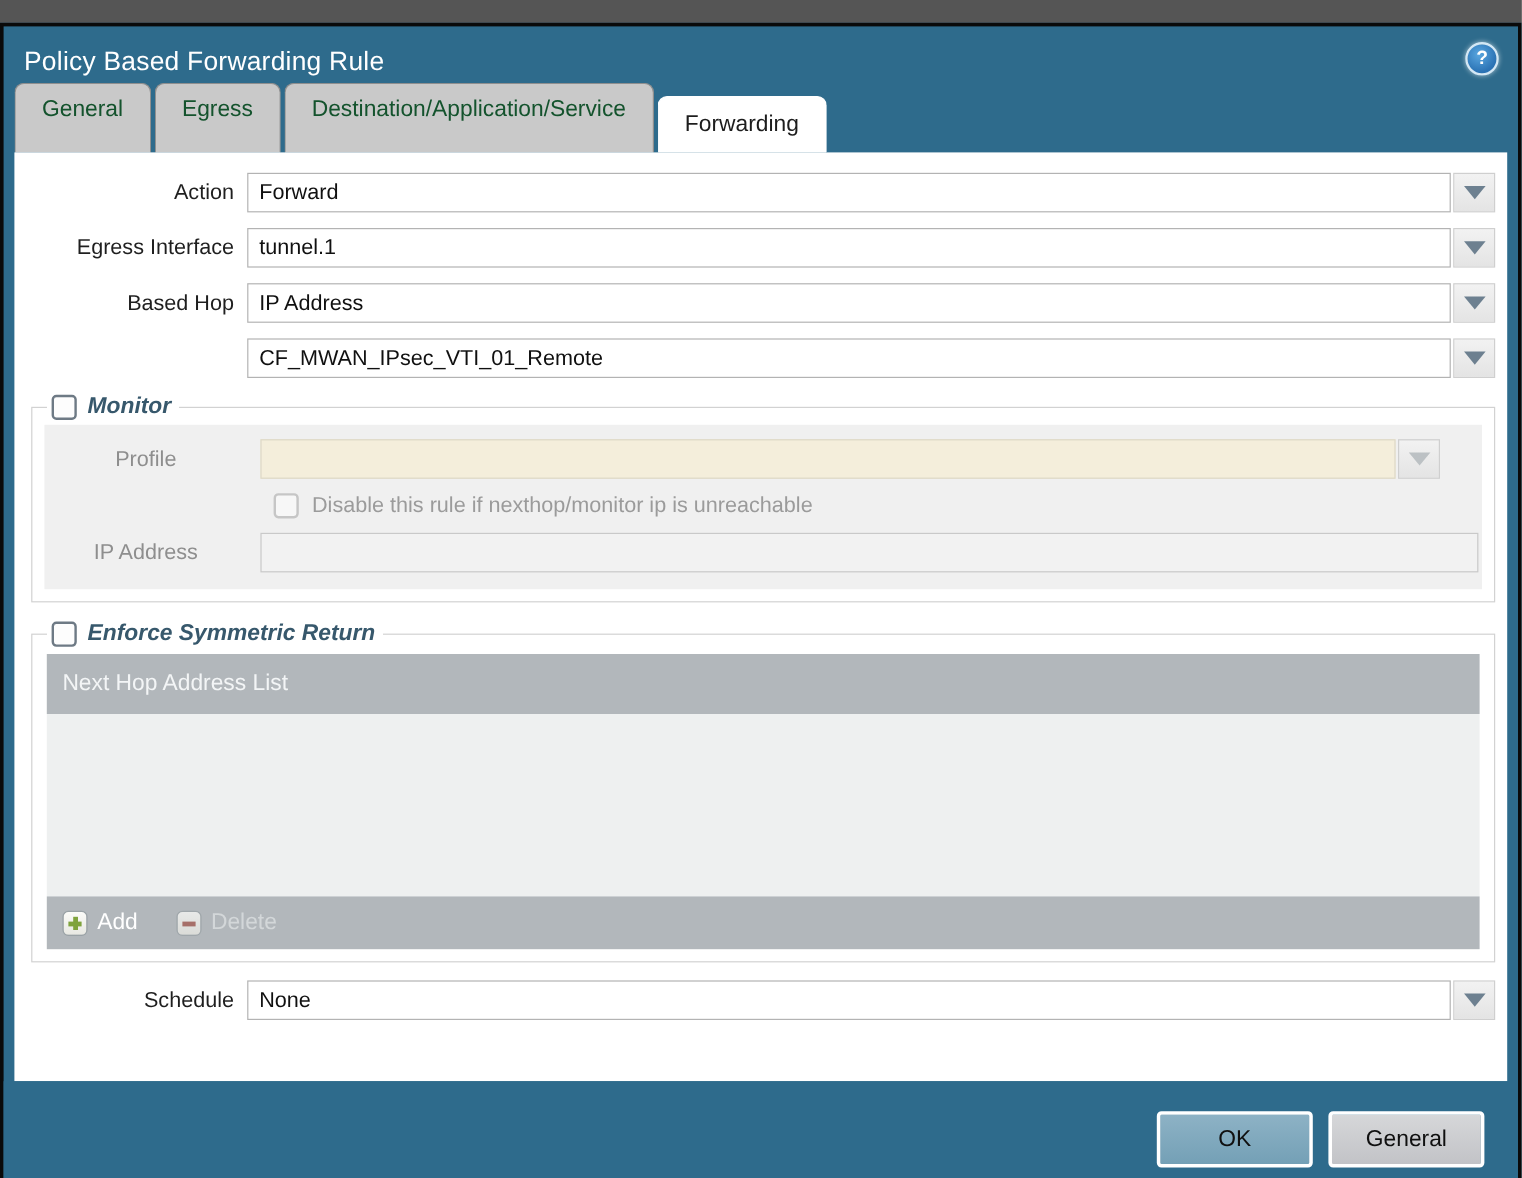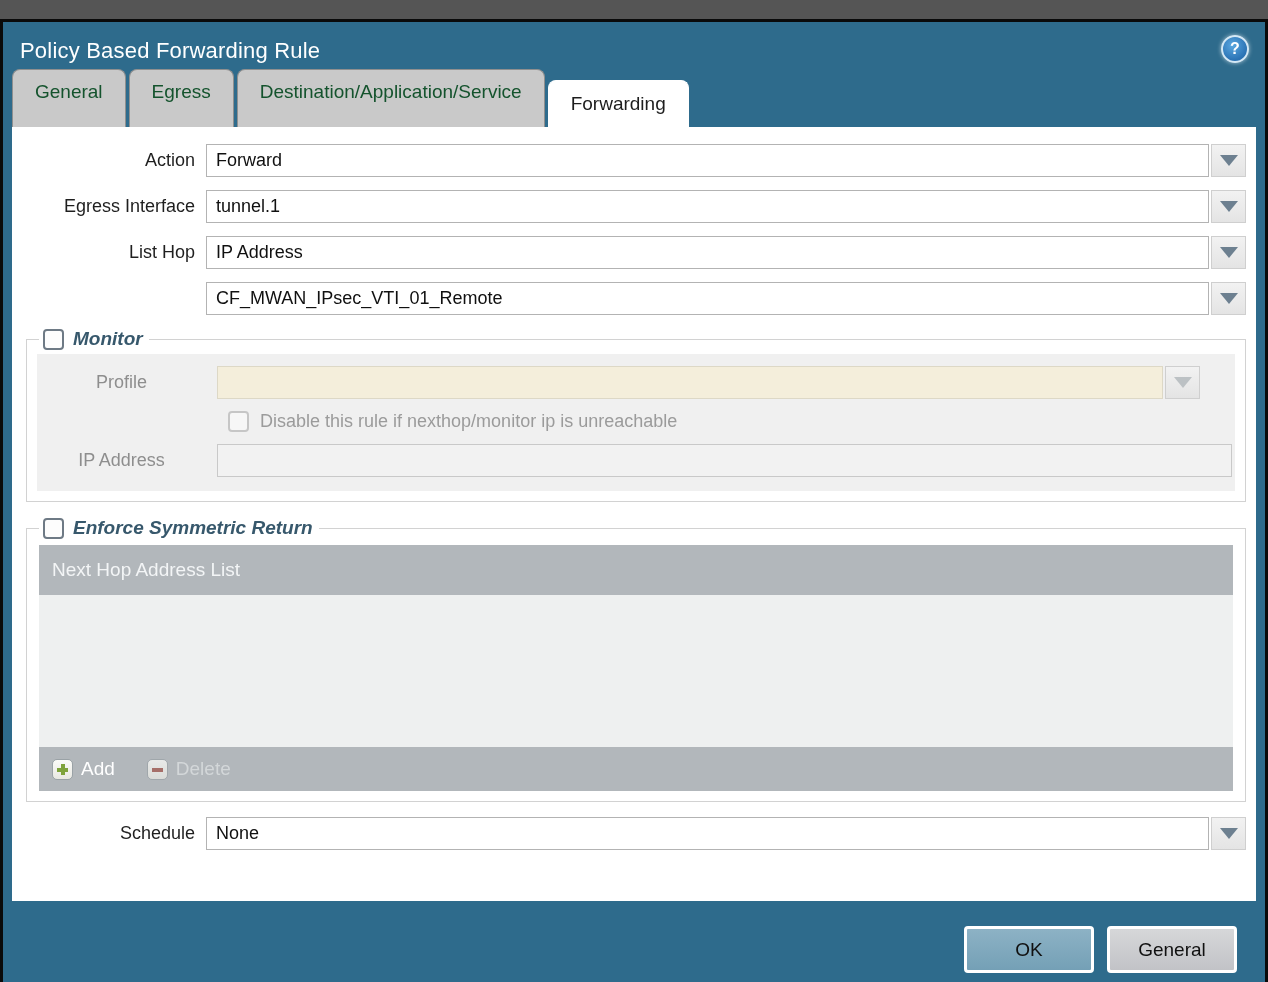--- a/index.html
+++ b/index.html
@@ -213,21 +213,21 @@
 
     <div class="form-row">
       <div class="form-label">Egress Interface</div>
       <div class="field">tunnel.1</div>
       <div class="dd-btn">
         <div class="dd-tri"></div>
       </div>
     </div>
 
     <div class="form-row">
-      <div class="form-label">List Hop</div>
+      <div class="form-label">Based Hop</div>
       <div class="field">IP Address</div>
       <div class="dd-btn">
         <div class="dd-tri"></div>
       </div>
     </div>
 
     <div class="form-row">
       <div class="form-label"></div>
       <div class="field">CF_MWAN_IPsec_VTI_01_Remote</div>
       <div class="dd-btn">

